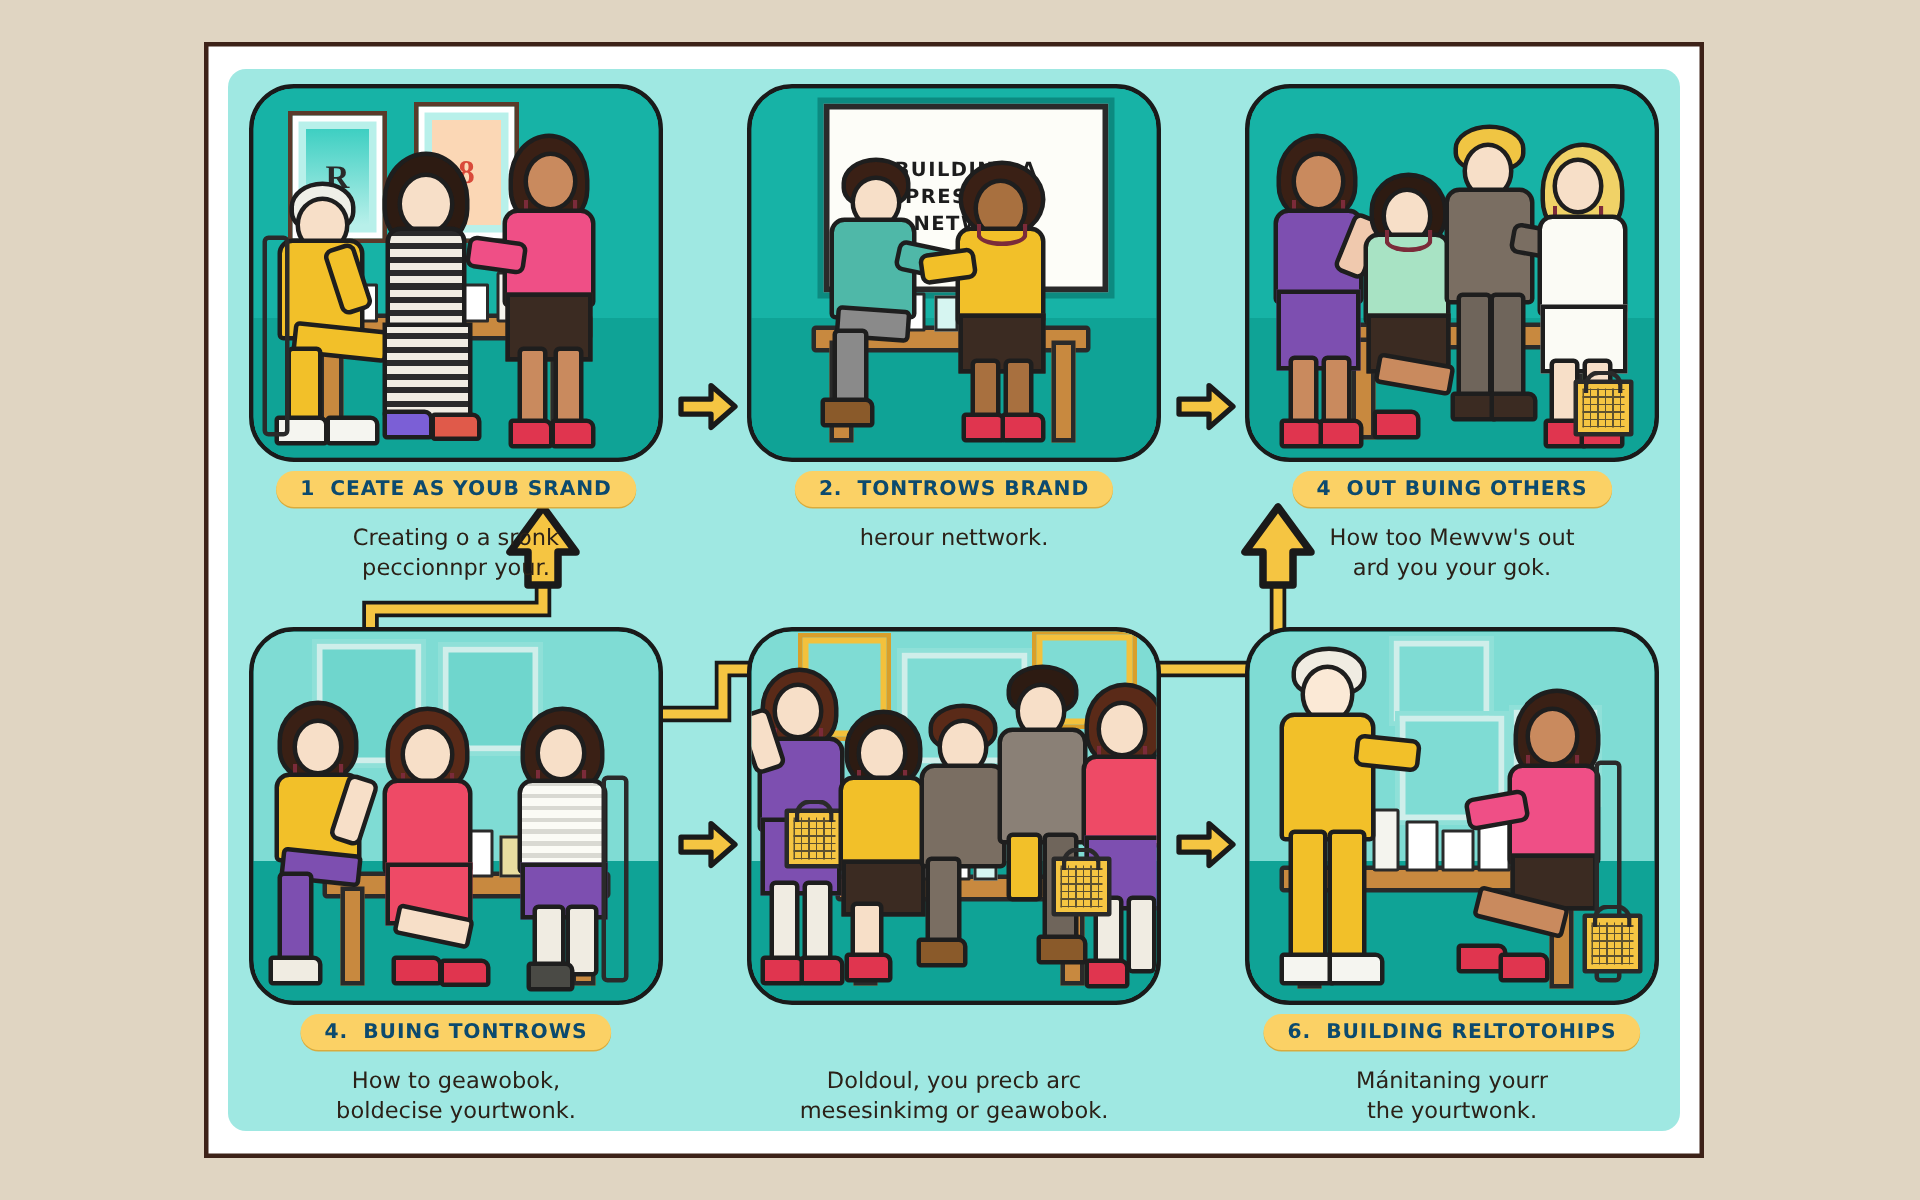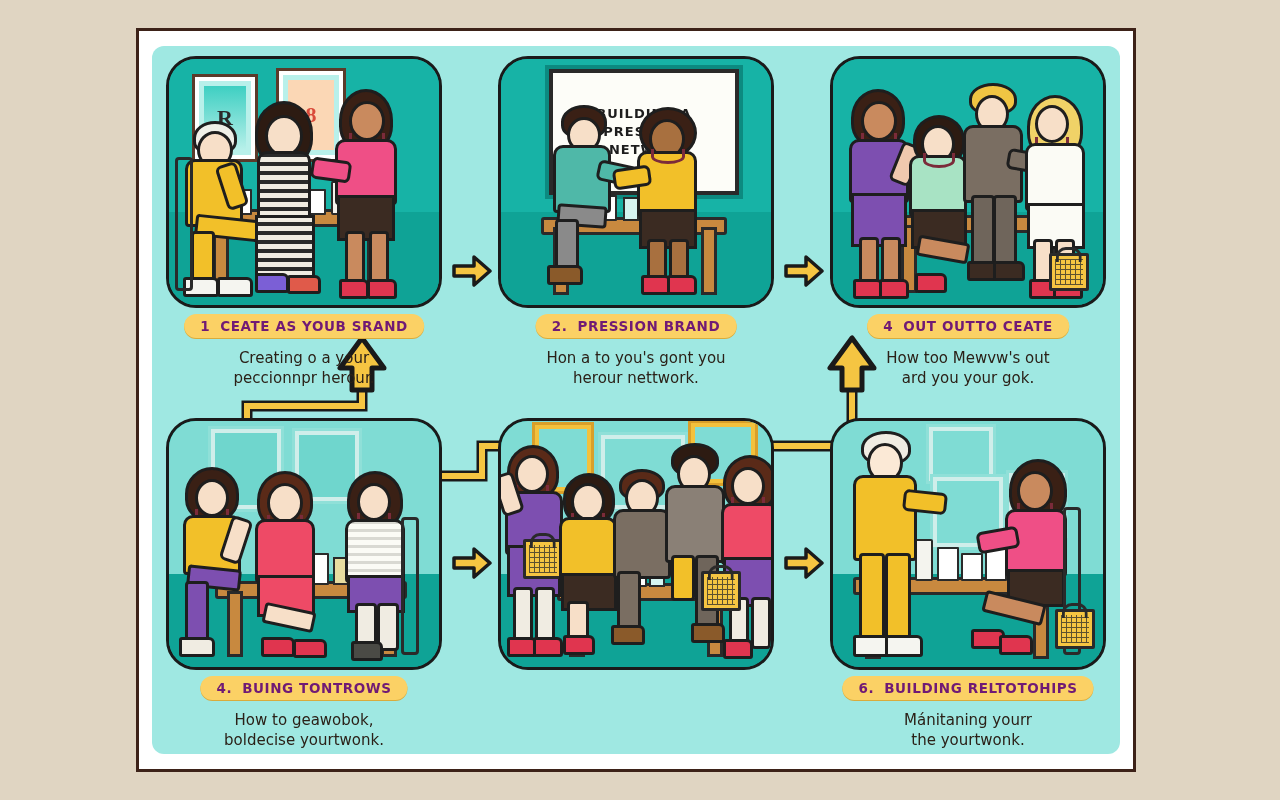--- a/index.html
+++ b/index.html
@@ -227,21 +227,21 @@
     transform: translateX(-50%);
     top: 258px;
     background: #fbd165;
     border-radius: 14px;
     padding: 4px 16px;
     white-space: nowrap;
     font-family: "DejaVu Sans", sans-serif;
     font-weight: bold;
     font-size: 13.5px;
     letter-spacing: .6px;
-    color: #701a75;
+    color: #0c4a6e;
     text-align: center;
     box-shadow: 0 1px 0 #d9ab3c;
   }
   .label-pill .num { margin-right: 10px; }
   .caption {
     position: absolute;
     left: 0;
     top: 292px;
     width: 276px;
     text-align: center;
@@ -342,22 +342,22 @@
             <div class="leg" style="left:200px;top:172px;width:14px;height:52px;background:#c98a5e;"></div>
             <div class="shoe" style="left:170px;top:220px;width:24px;height:14px;background:#e0354f;"></div>
             <div class="shoe" style="left:198px;top:220px;width:24px;height:14px;background:#e0354f;"></div>
           </div>
         </div>
 
         <div class="label-pill">
           <span class="num">1</span><span>CEATE AS YOUB SRAND</span>
         </div>
         <div class="caption">
-          <div>Creating o a your</div>
-          <div>peccionnpr herour.</div>
+          <div>Creating o a sronk</div>
+          <div>peccionnpr your.</div>
         </div>
       </div>
 
       <div class="cell r1 c2">
         <div class="scene wide">
           <div class="wall"></div>
           <div class="floor"></div>
 
           <div class="whiteboard" style="left:48px;top:10px;width:182px;height:118px;">
             <div class="wb-text">
@@ -391,24 +391,23 @@
             <div class="necklace" style="left:150px;top:90px;width:28px;height:12px;"></div>
             <div class="skirt" style="left:138px;top:150px;width:52px;height:34px;background:#3b2b22;"></div>
             <div class="leg" style="left:146px;top:180px;width:14px;height:40px;background:#a8703f;"></div>
             <div class="leg" style="left:168px;top:180px;width:14px;height:40px;background:#a8703f;"></div>
             <div class="shoe" style="left:140px;top:216px;width:24px;height:14px;background:#e0354f;"></div>
             <div class="shoe" style="left:166px;top:216px;width:24px;height:14px;background:#e0354f;"></div>
           </div>
         </div>
 
         <div class="label-pill">
-          <span class="num">2.</span><span>PRESSION BRAND</span>
+          <span class="num">2.</span><span>TONTROWS BRAND</span>
         </div>
         <div class="caption">
-          <div>Hon a to you's gont you</div>
           <div>herour nettwork.</div>
         </div>
       </div>
 
       <div class="cell r1 c3">
         <div class="scene">
           <div class="wall"></div>
           <div class="floor"></div>
 
           <div class="table" style="left:56px;top:156px;width:170px;height:12px;"></div>
@@ -461,21 +460,21 @@
             <div class="shoe" style="left:196px;top:220px;width:24px;height:14px;background:#e0354f;"></div>
             <div class="shoe" style="left:220px;top:220px;width:24px;height:14px;background:#e0354f;"></div>
           </div>
 
           <div class="bag" style="left:216px;top:194px;width:34px;height:32px;">
             <div class="bag-weave"></div>
           </div>
         </div>
 
         <div class="label-pill">
-          <span class="num">4</span><span>OUT OUTTO CEATE</span>
+          <span class="num">4</span><span>OUT BUING OTHERS</span>
         </div>
         <div class="caption">
           <div>How too Mewvw's out</div>
           <div>ard you your gok.</div>
         </div>
       </div>
 
       <div class="cell r2 c1">
         <div class="scene">
           <div class="wall" style="background:#7fdcd4;"></div>
@@ -601,20 +600,24 @@
             <div class="skirt" style="left:222px;top:136px;width:50px;height:44px;background:#7d4fb0;"></div>
             <div class="leg" style="left:228px;top:176px;width:14px;height:46px;background:#f0ece2;"></div>
             <div class="leg" style="left:250px;top:176px;width:14px;height:46px;background:#f0ece2;"></div>
             <div class="shoe" style="left:222px;top:218px;width:24px;height:14px;background:#e0354f;"></div>
             <div class="bag" style="left:200px;top:150px;width:34px;height:34px;">
               <div class="bag-weave"></div>
             </div>
           </div>
         </div>
 
+        <div class="caption">
+          <div>Doldoul, you precb arc</div>
+          <div>mesesinkimg or geawobok.</div>
+        </div>
       </div>
 
       <div class="cell r2 c3">
         <div class="scene">
           <div class="wall" style="background:#7fdcd4;"></div>
           <div class="floor"></div>
 
           <div class="frame-art" style="left:96px;top:6px;width:56px;height:46px;background:#7fdcd4;border-color:#cfeeea;outline-color:#8fe0d8;"></div>
           <div class="frame-art" style="left:100px;top:56px;width:62px;height:62px;background:#7fdcd4;border-color:#cfeeea;outline-color:#8fe0d8;"></div>
           <div class="frame-art" style="left:176px;top:52px;width:48px;height:54px;background:#7fdcd4;border-color:#cfeeea;outline-color:#8fe0d8;"></div>

